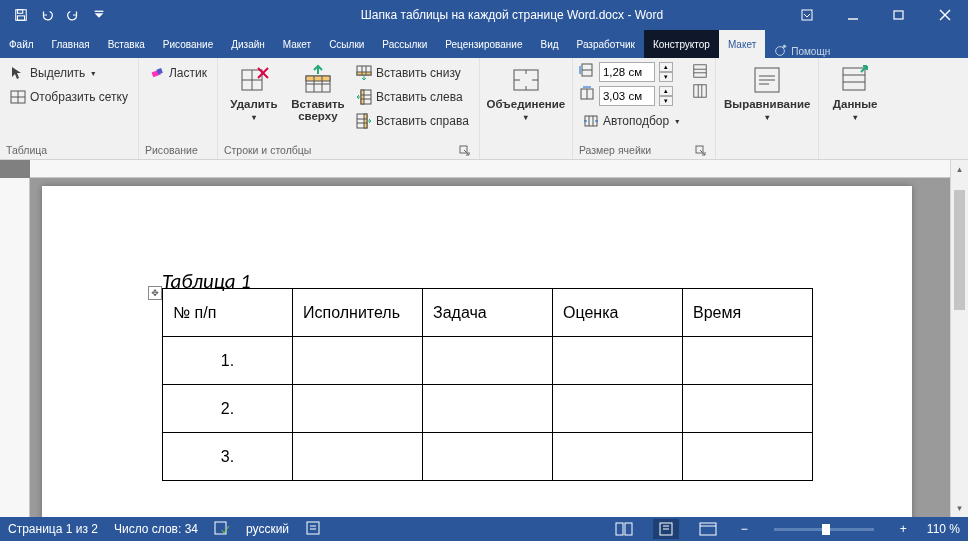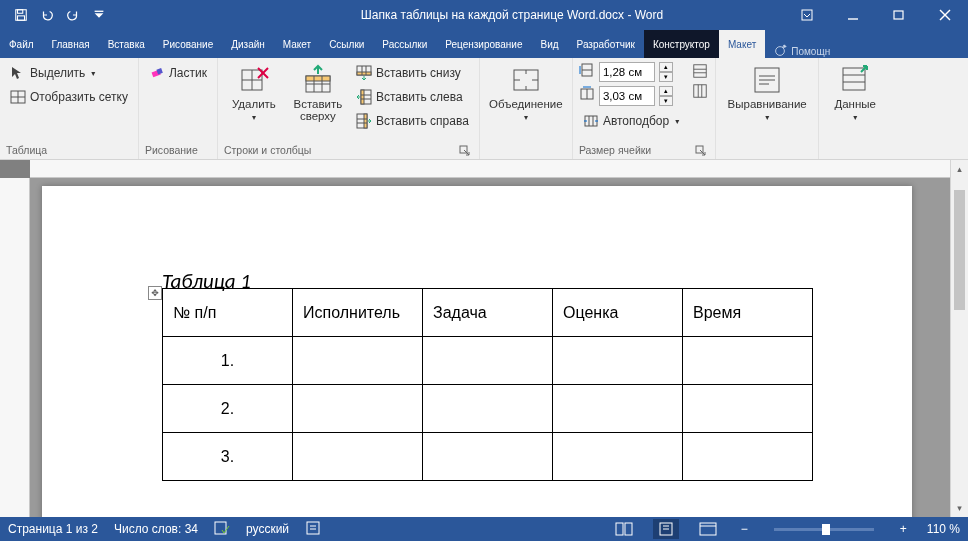--- a/index.html
+++ b/index.html
@@ -27,21 +27,21 @@
 .ribbon { background: #f1f1f1; border-bottom: 1px solid #d4d4d4; height: 102px; display: flex; }
 .group { border-right: 1px solid #e1e1e1; padding: 4px 6px 0 6px; display: flex; flex-direction: column; position: relative; }
 .group-body { flex: 1; display: flex; align-items: flex-start; gap: 4px; }
 .group-label { font-size: 10.5px; color: #666; text-align: left; padding: 2px 0 3px 0; position: relative; }
 .group-label .dlaunch { position: absolute; right: 2px; bottom: 2px; width: 12px; height: 12px; }
 .stack { display: flex; flex-direction: column; gap: 2px; }
 .smallbtn { display: flex; align-items: center; gap: 4px; font-size: 12px; color: #333; padding: 2px 4px; height: 22px; white-space: nowrap; }
 .smallbtn .ic { width: 16px; height: 16px; flex-shrink: 0; }
 .bigbtn { display: flex; flex-direction: column; align-items: center; justify-content: center; font-size: 11.5px; color: #333; padding: 2px 4px; width: 60px; text-align: center; gap: 2px; }
 .bigbtn .ic { width: 32px; height: 32px; }
-.bigbtn .lbl { line-height: 12px; }
+.bigbtn .lbl { line-height: 12px; font-weight: bold; }
 .spin { display: flex; gap: 4px; font-size: 12px; height: 22px; }
 .spin .ic { width: 16px; height: 16px; }
 .spin input { width: 56px; height: 20px; font-size: 11.5px; border: 1px solid #ababab; padding: 0 3px; background: #fff; }
 .spin .spinbtns { display: flex; flex-direction: column; }
 .spin .spinbtns div { width: 14px; height: 10px; border: 1px solid #ababab; font-size: 7px; text-align: center; line-height: 8px; background: #f4f4f4; }
 .dist { display: flex; gap: 2px; }
 .dist .ic { width: 18px; height: 18px; border: 1px solid transparent; }
 
 
 .docarea { position: absolute; top: 160px; left: 0; right: 18px; bottom: 24px; background: #808080; overflow: hidden; }

